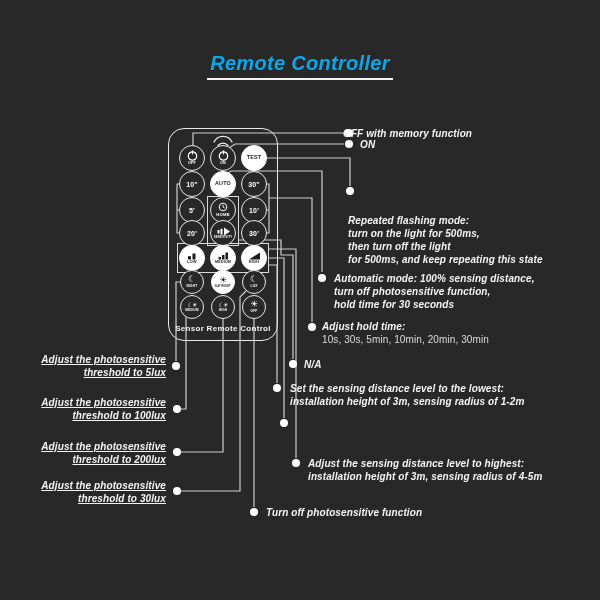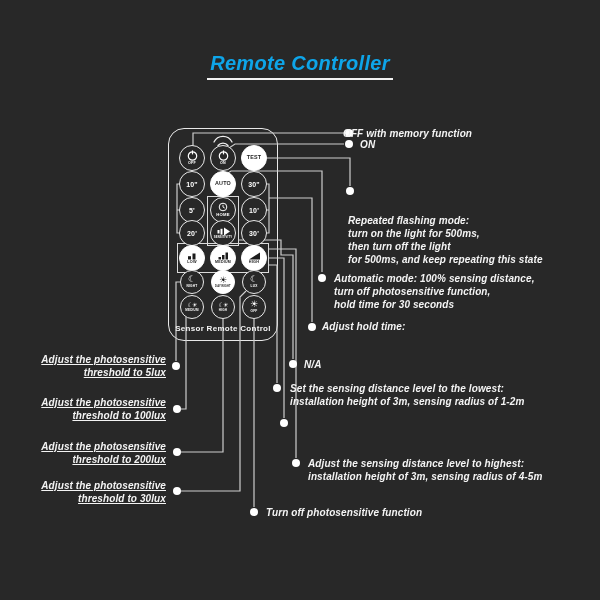--- a/index.html
+++ b/index.html
@@ -245,20 +245,21 @@
     <div>then turn off the light</div>
     <div>for 500ms, and keep repeating this state</div>
   </div>
   <div class="ann" style="left:334px;top:272px;">
     <div>Automatic mode: 100% sensing distance,</div>
     <div>turn off photosensitive function,</div>
     <div>hold time for 30 seconds</div>
   </div>
   <div class="ann" style="left:322px;top:320px;">
     <div>Adjust hold time:</div>
+    <div class="hold-value">10s, 30s, 5min, 10min, 20min, 30min</div>
   </div>
   <div class="ann" style="left:304px;top:358px;">
     <div>N/A</div>
   </div>
   <div class="ann" style="left:290px;top:382px;">
     <div>Set the sensing distance level to the lowest:</div>
     <div>installation height of 3m, sensing radius of 1-2m</div>
   </div>
   <div class="ann" style="left:308px;top:457px;">
     <div>Adjust the sensing distance level to highest:</div>

